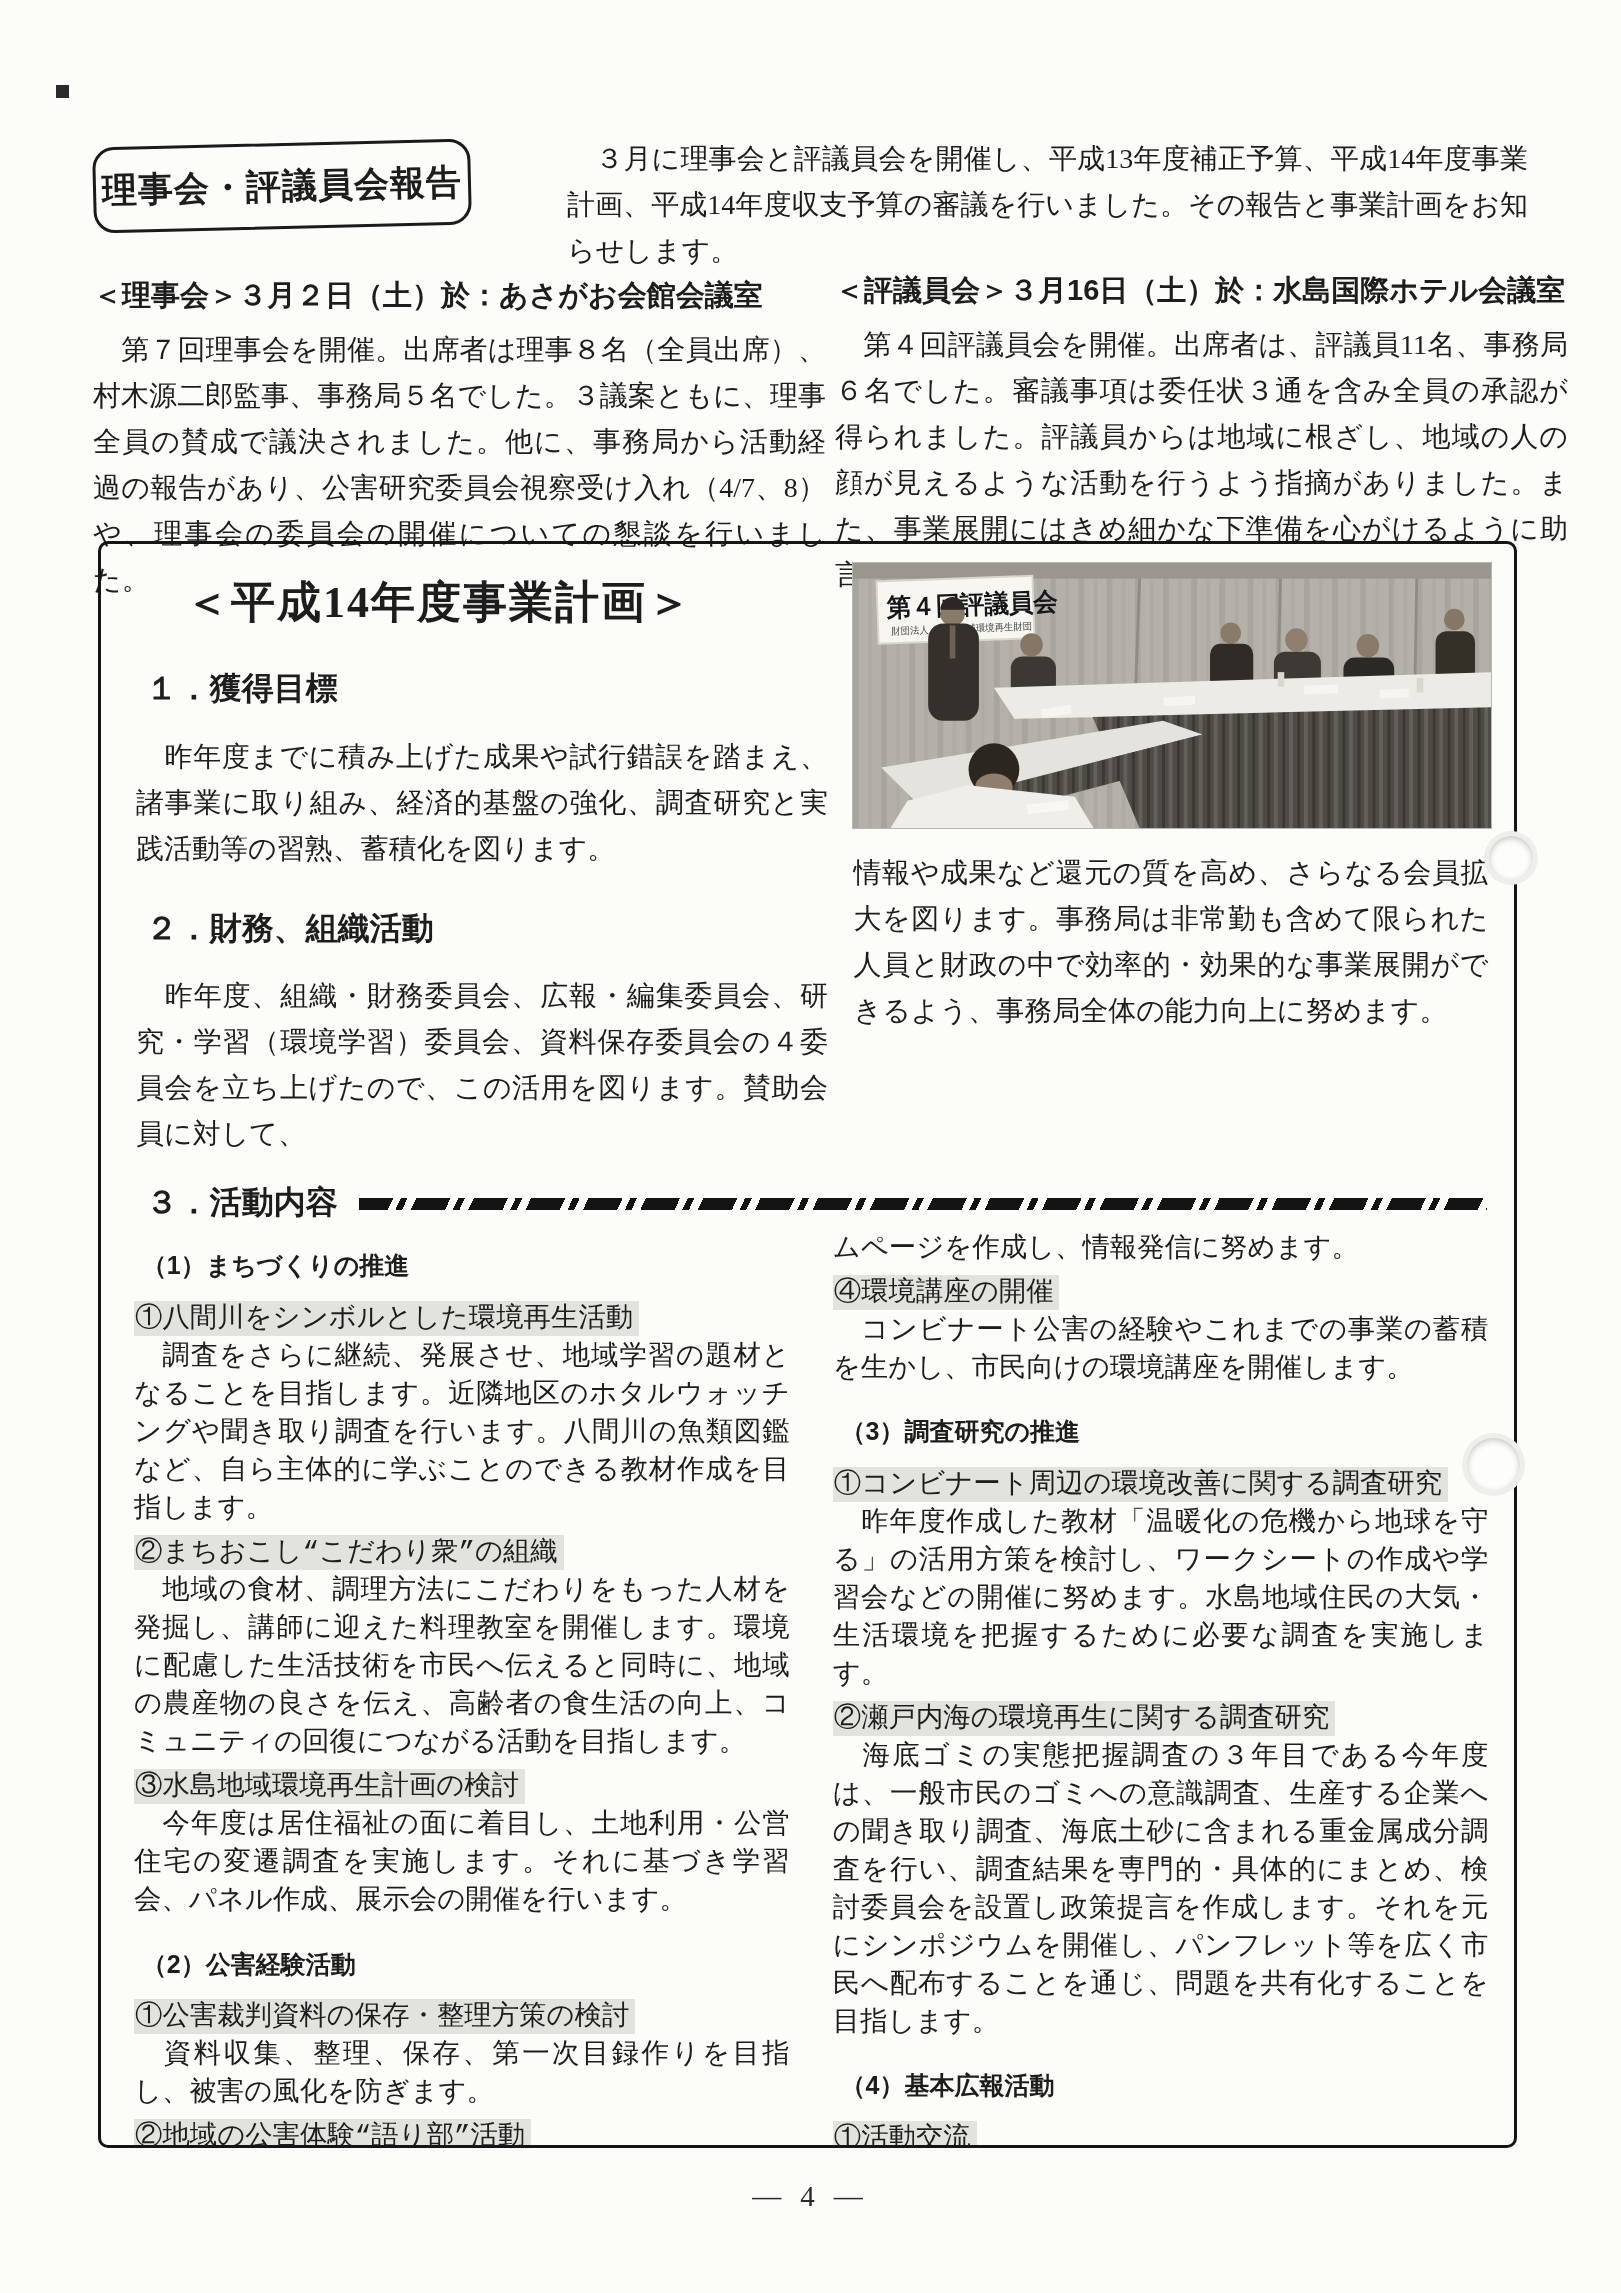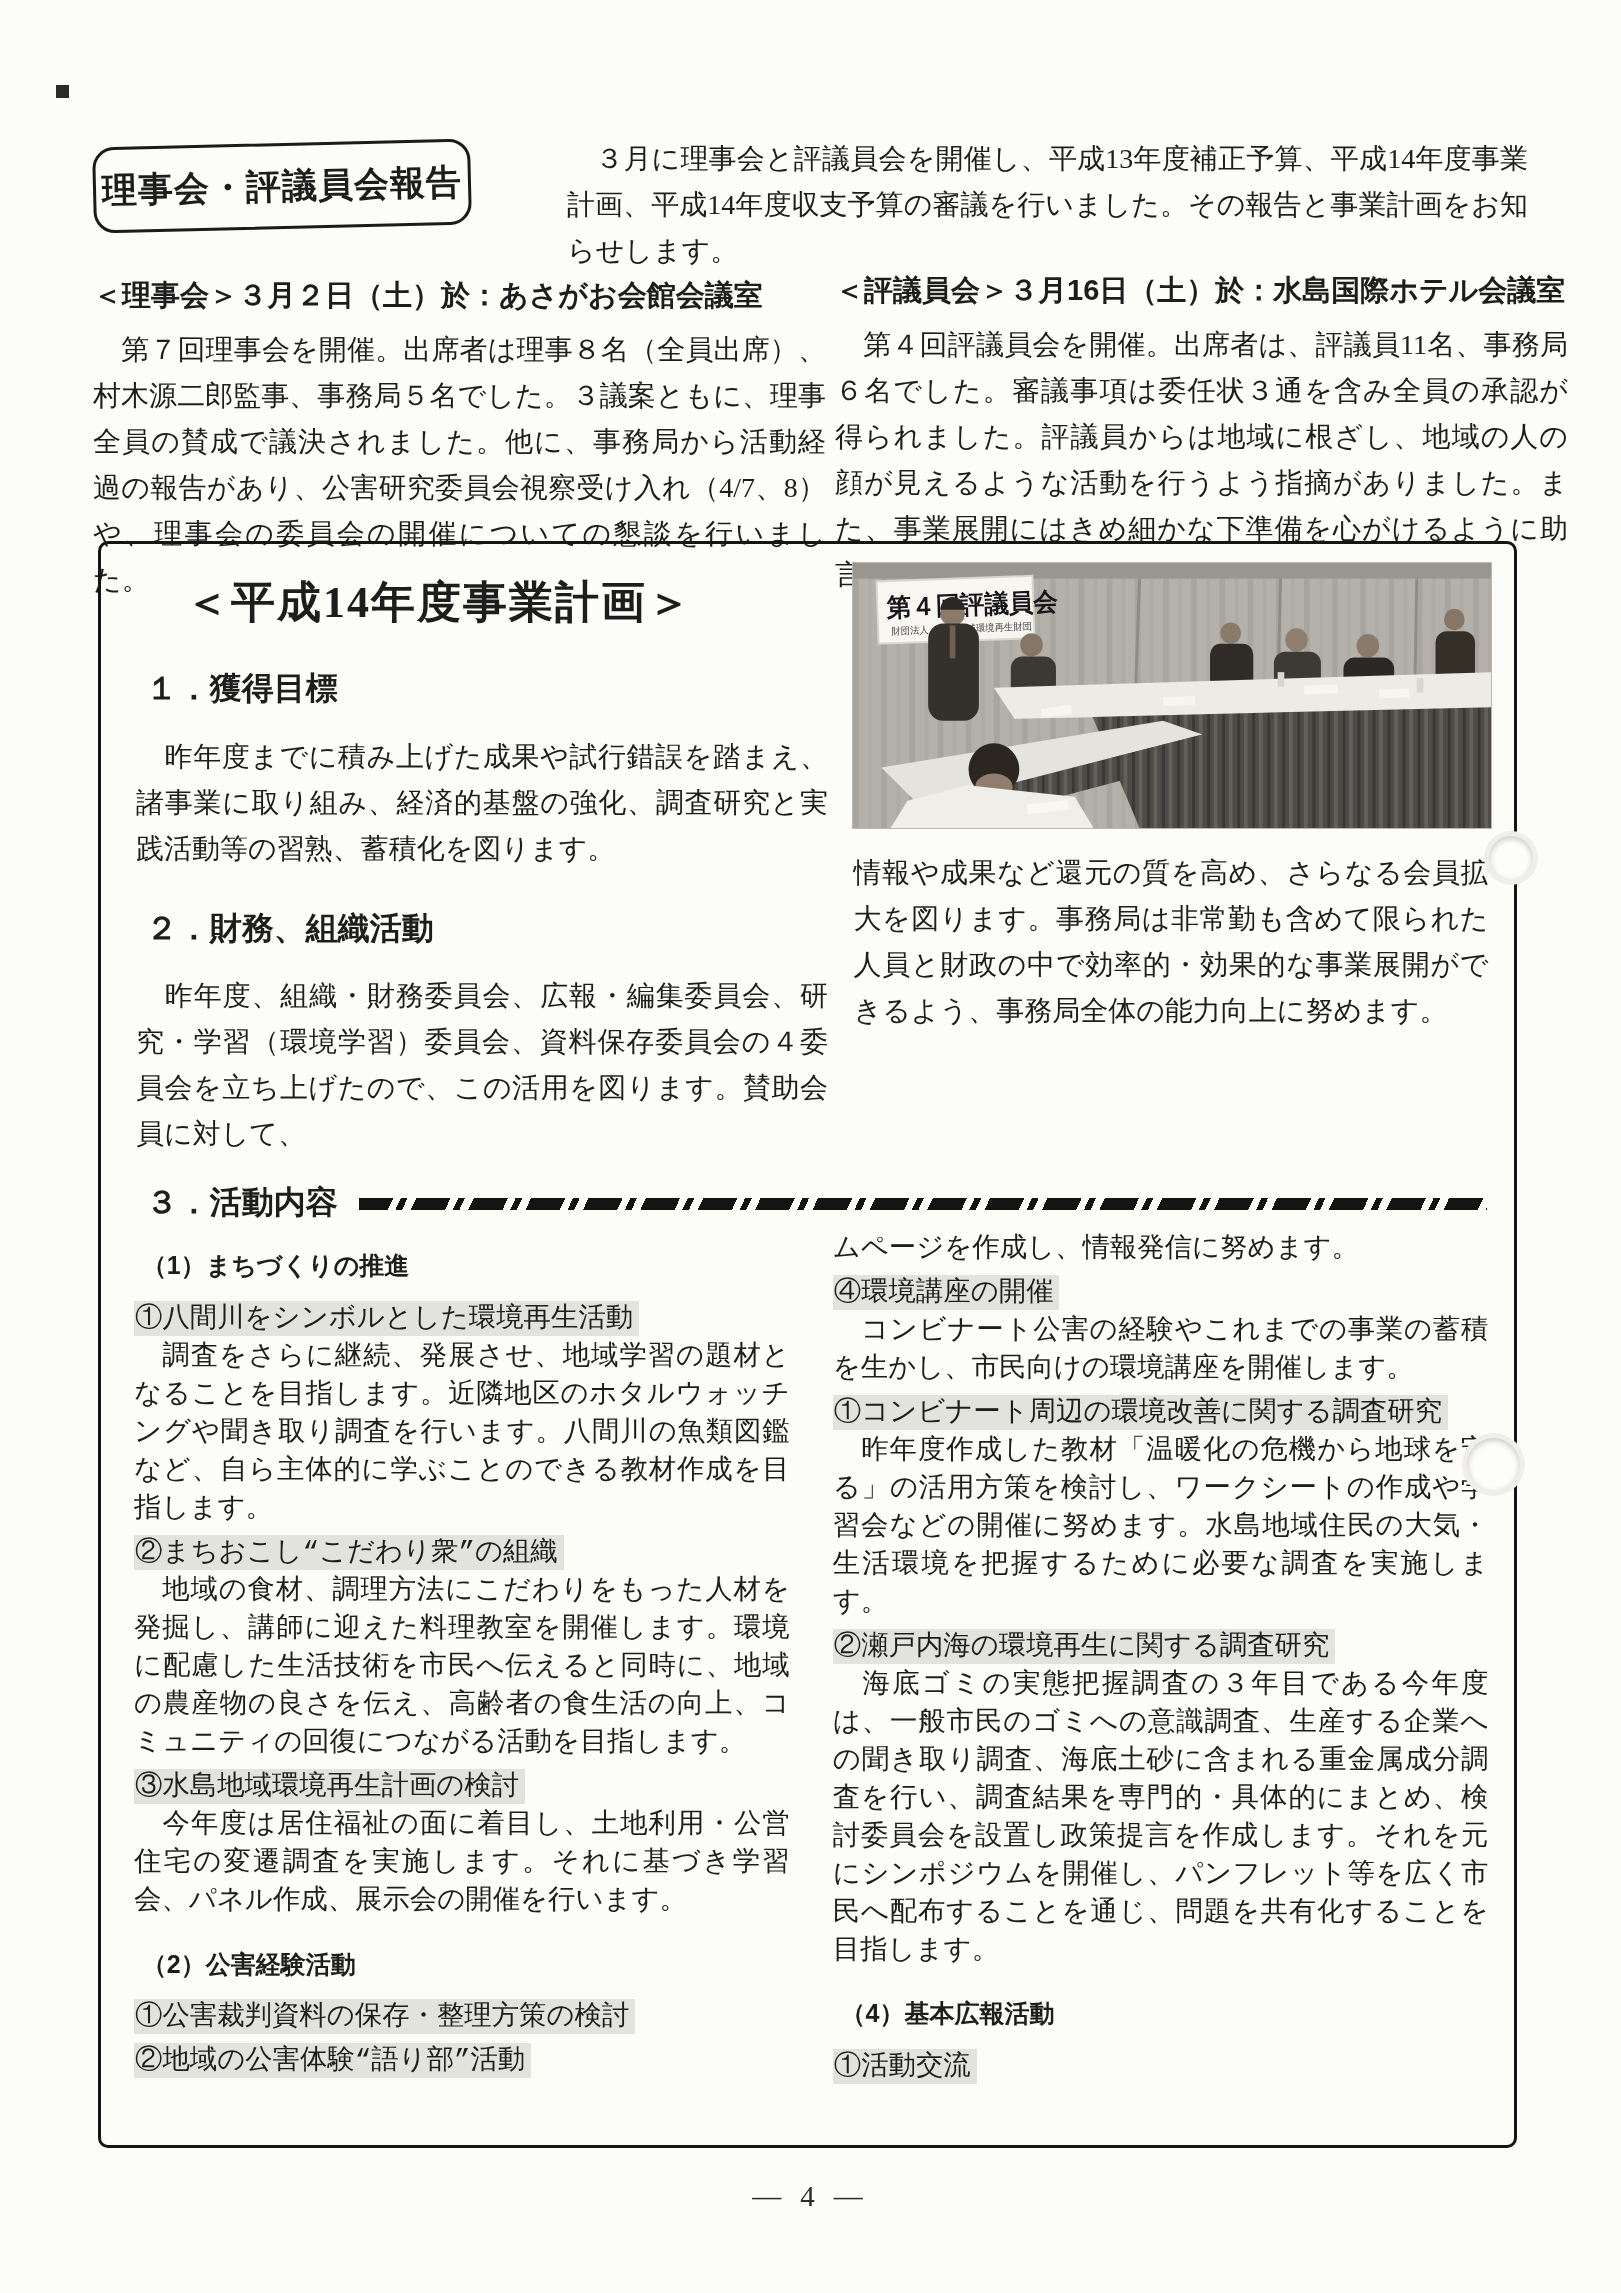--- a/index.html
+++ b/index.html
@@ -186,29 +186,31 @@
         <div class="subhead gothic first">（1）まちづくりの推進</div>
         <p class="itm itm-title"><span class="hl">①八間川をシンボルとした環境再生活動</span></p>
         <p class="itm">　調査をさらに継続、発展させ、地域学習の題材となることを目指します。近隣地区のホタルウォッチングや聞き取り調査を行います。八間川の魚類図鑑など、自ら主体的に学ぶことのできる教材作成を目指します。</p>
         <p class="itm itm-title"><span class="hl">②まちおこし“こだわり衆”の組織</span></p>
         <p class="itm">　地域の食材、調理方法にこだわりをもった人材を発掘し、講師に迎えた料理教室を開催します。環境に配慮した生活技術を市民へ伝えると同時に、地域の農産物の良さを伝え、高齢者の食生活の向上、コミュニティの回復につながる活動を目指します。</p>
         <p class="itm itm-title"><span class="hl">③水島地域環境再生計画の検討</span></p>
         <p class="itm">　今年度は居住福祉の面に着目し、土地利用・公営住宅の変遷調査を実施します。それに基づき学習会、パネル作成、展示会の開催を行います。</p>
 
         <div class="subhead gothic">（2）公害経験活動</div>
         <p class="itm itm-title"><span class="hl">①公害裁判資料の保存・整理方策の検討</span></p>
+        <p class="itm">　資料収集、整理、保存、第一次目録作りを目指し、被害の風化を防ぎます。</p>
         <p class="itm itm-title"><span class="hl">②地域の公害体験“語り部”活動</span></p>
 
       </div>
 
       <div class="c">
         <p class="itm">ムページを作成し、情報発信に努めます。</p>
         <p class="itm itm-title"><span class="hl">④環境講座の開催</span></p>
         <p class="itm">　コンビナート公害の経験やこれまでの事業の蓄積を生かし、市民向けの環境講座を開催します。</p>
 
+        <div class="subhead gothic">（3）調査研究の推進</div>
         <p class="itm itm-title"><span class="hl">①コンビナート周辺の環境改善に関する調査研究</span></p>
         <p class="itm">　昨年度作成した教材「温暖化の危機から地球を守る」の活用方策を検討し、ワークシートの作成や学習会などの開催に努めます。水島地域住民の大気・生活環境を把握するために必要な調査を実施します。</p>
         <p class="itm itm-title"><span class="hl">②瀬戸内海の環境再生に関する調査研究</span></p>
         <p class="itm">　海底ゴミの実態把握調査の３年目である今年度は、一般市民のゴミへの意識調査、生産する企業への聞き取り調査、海底土砂に含まれる重金属成分調査を行い、調査結果を専門的・具体的にまとめ、検討委員会を設置し政策提言を作成します。それを元にシンポジウムを開催し、パンフレット等を広く市民へ配布することを通じ、問題を共有化することを目指します。</p>
 
         <div class="subhead gothic">（4）基本広報活動</div>
         <p class="itm itm-title"><span class="hl">①活動交流</span></p>
 
       </div>
     </div>

